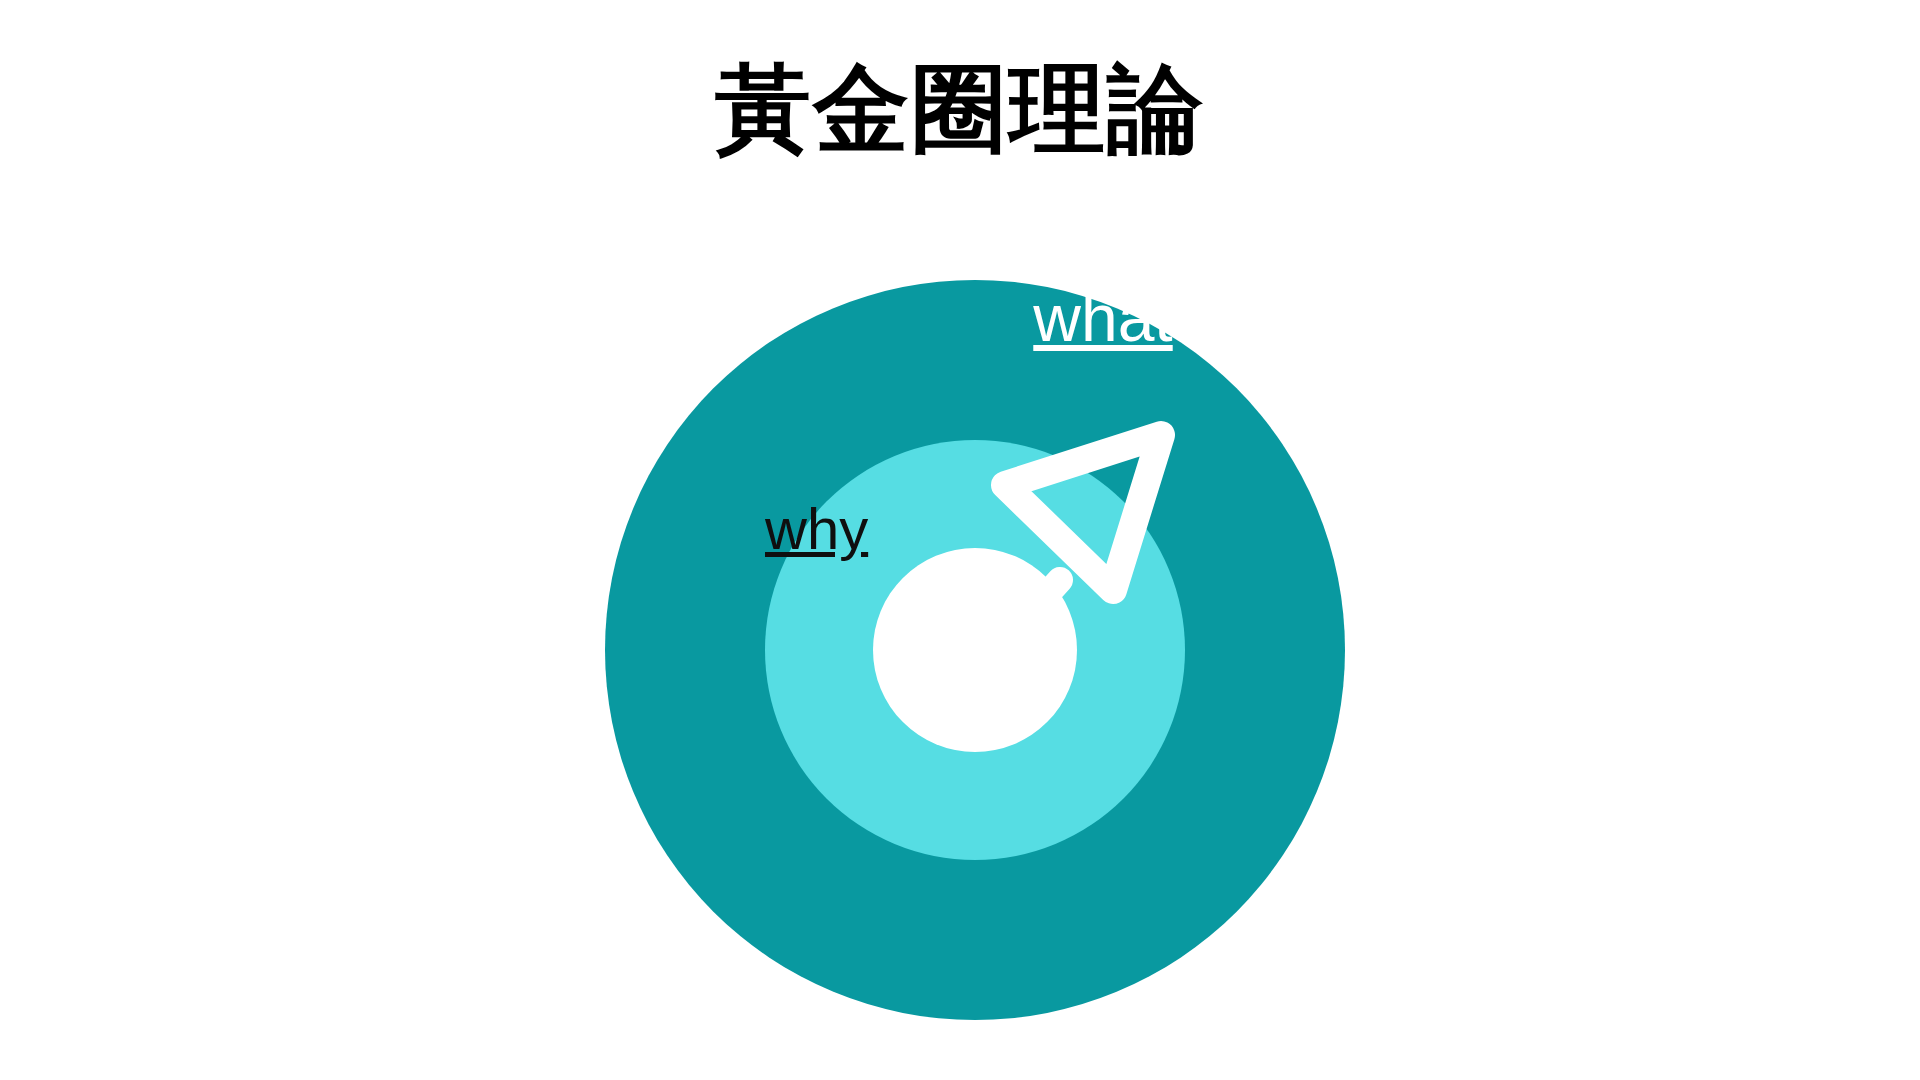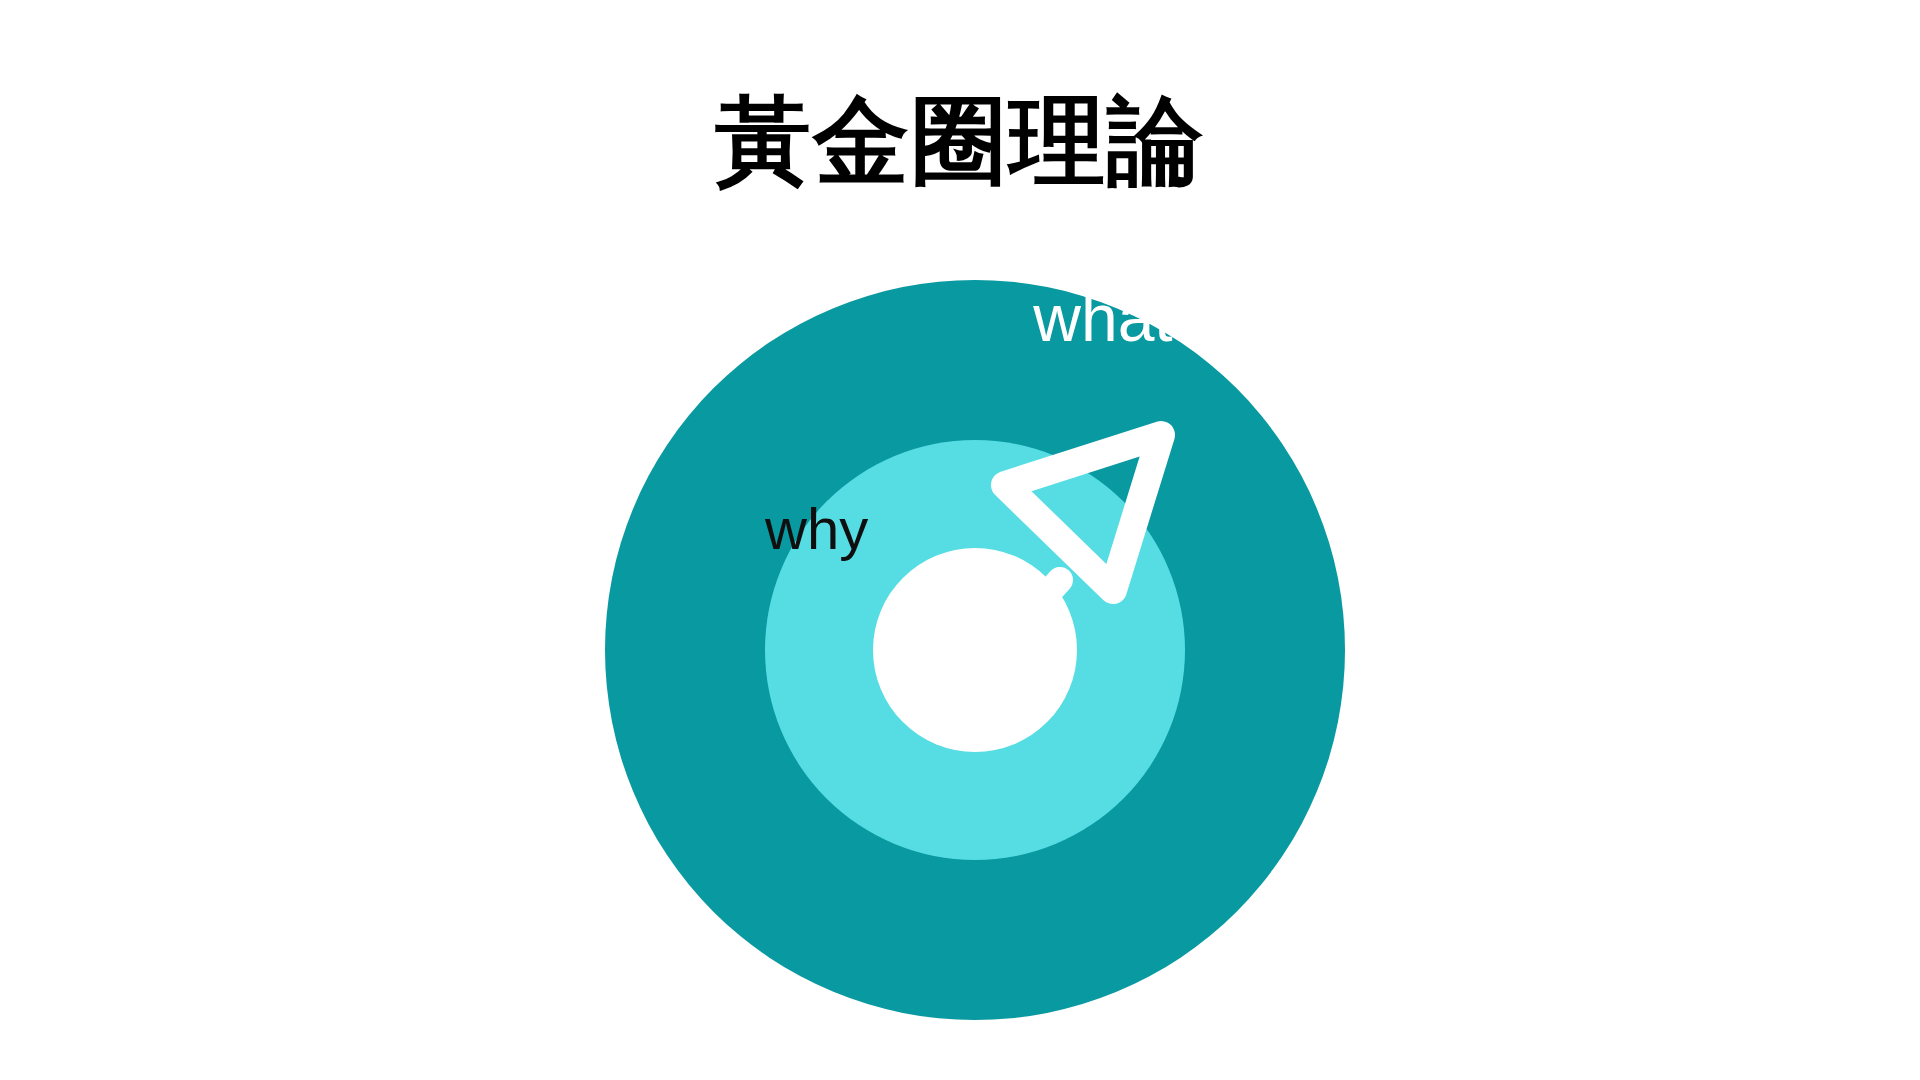--- a/index.html
+++ b/index.html
@@ -29,21 +29,20 @@
     left: 0;
     width: 1920px;
     text-align: center;
     font-size: 96px;
     line-height: 1.2;
     font-weight: 700;
     letter-spacing: 2px;
     color: #000000;
     font-family: "DejaVu Sans", "Liberation Sans", sans-serif;
     white-space: nowrap;
-    margin-top: 32px;
   }
 
   .diagram {
     position: absolute;
     left: 605px;
     top: 280px;
     width: 740px;
     height: 740px;
   }
 
@@ -74,20 +73,21 @@
     width: 204px;
     height: 204px;
     background: #ffffff;
   }
 
   .ring-label {
     position: absolute;
     white-space: nowrap;
     font-weight: 400;
     font-family: "Liberation Sans", "DejaVu Sans", sans-serif;
+    text-decoration: underline;
   }
 
   .label-what {
     left: 258px;
     top: 0px;
     width: 480px;
     text-align: center;
     font-size: 66px;
     color: #ffffff;
   }

